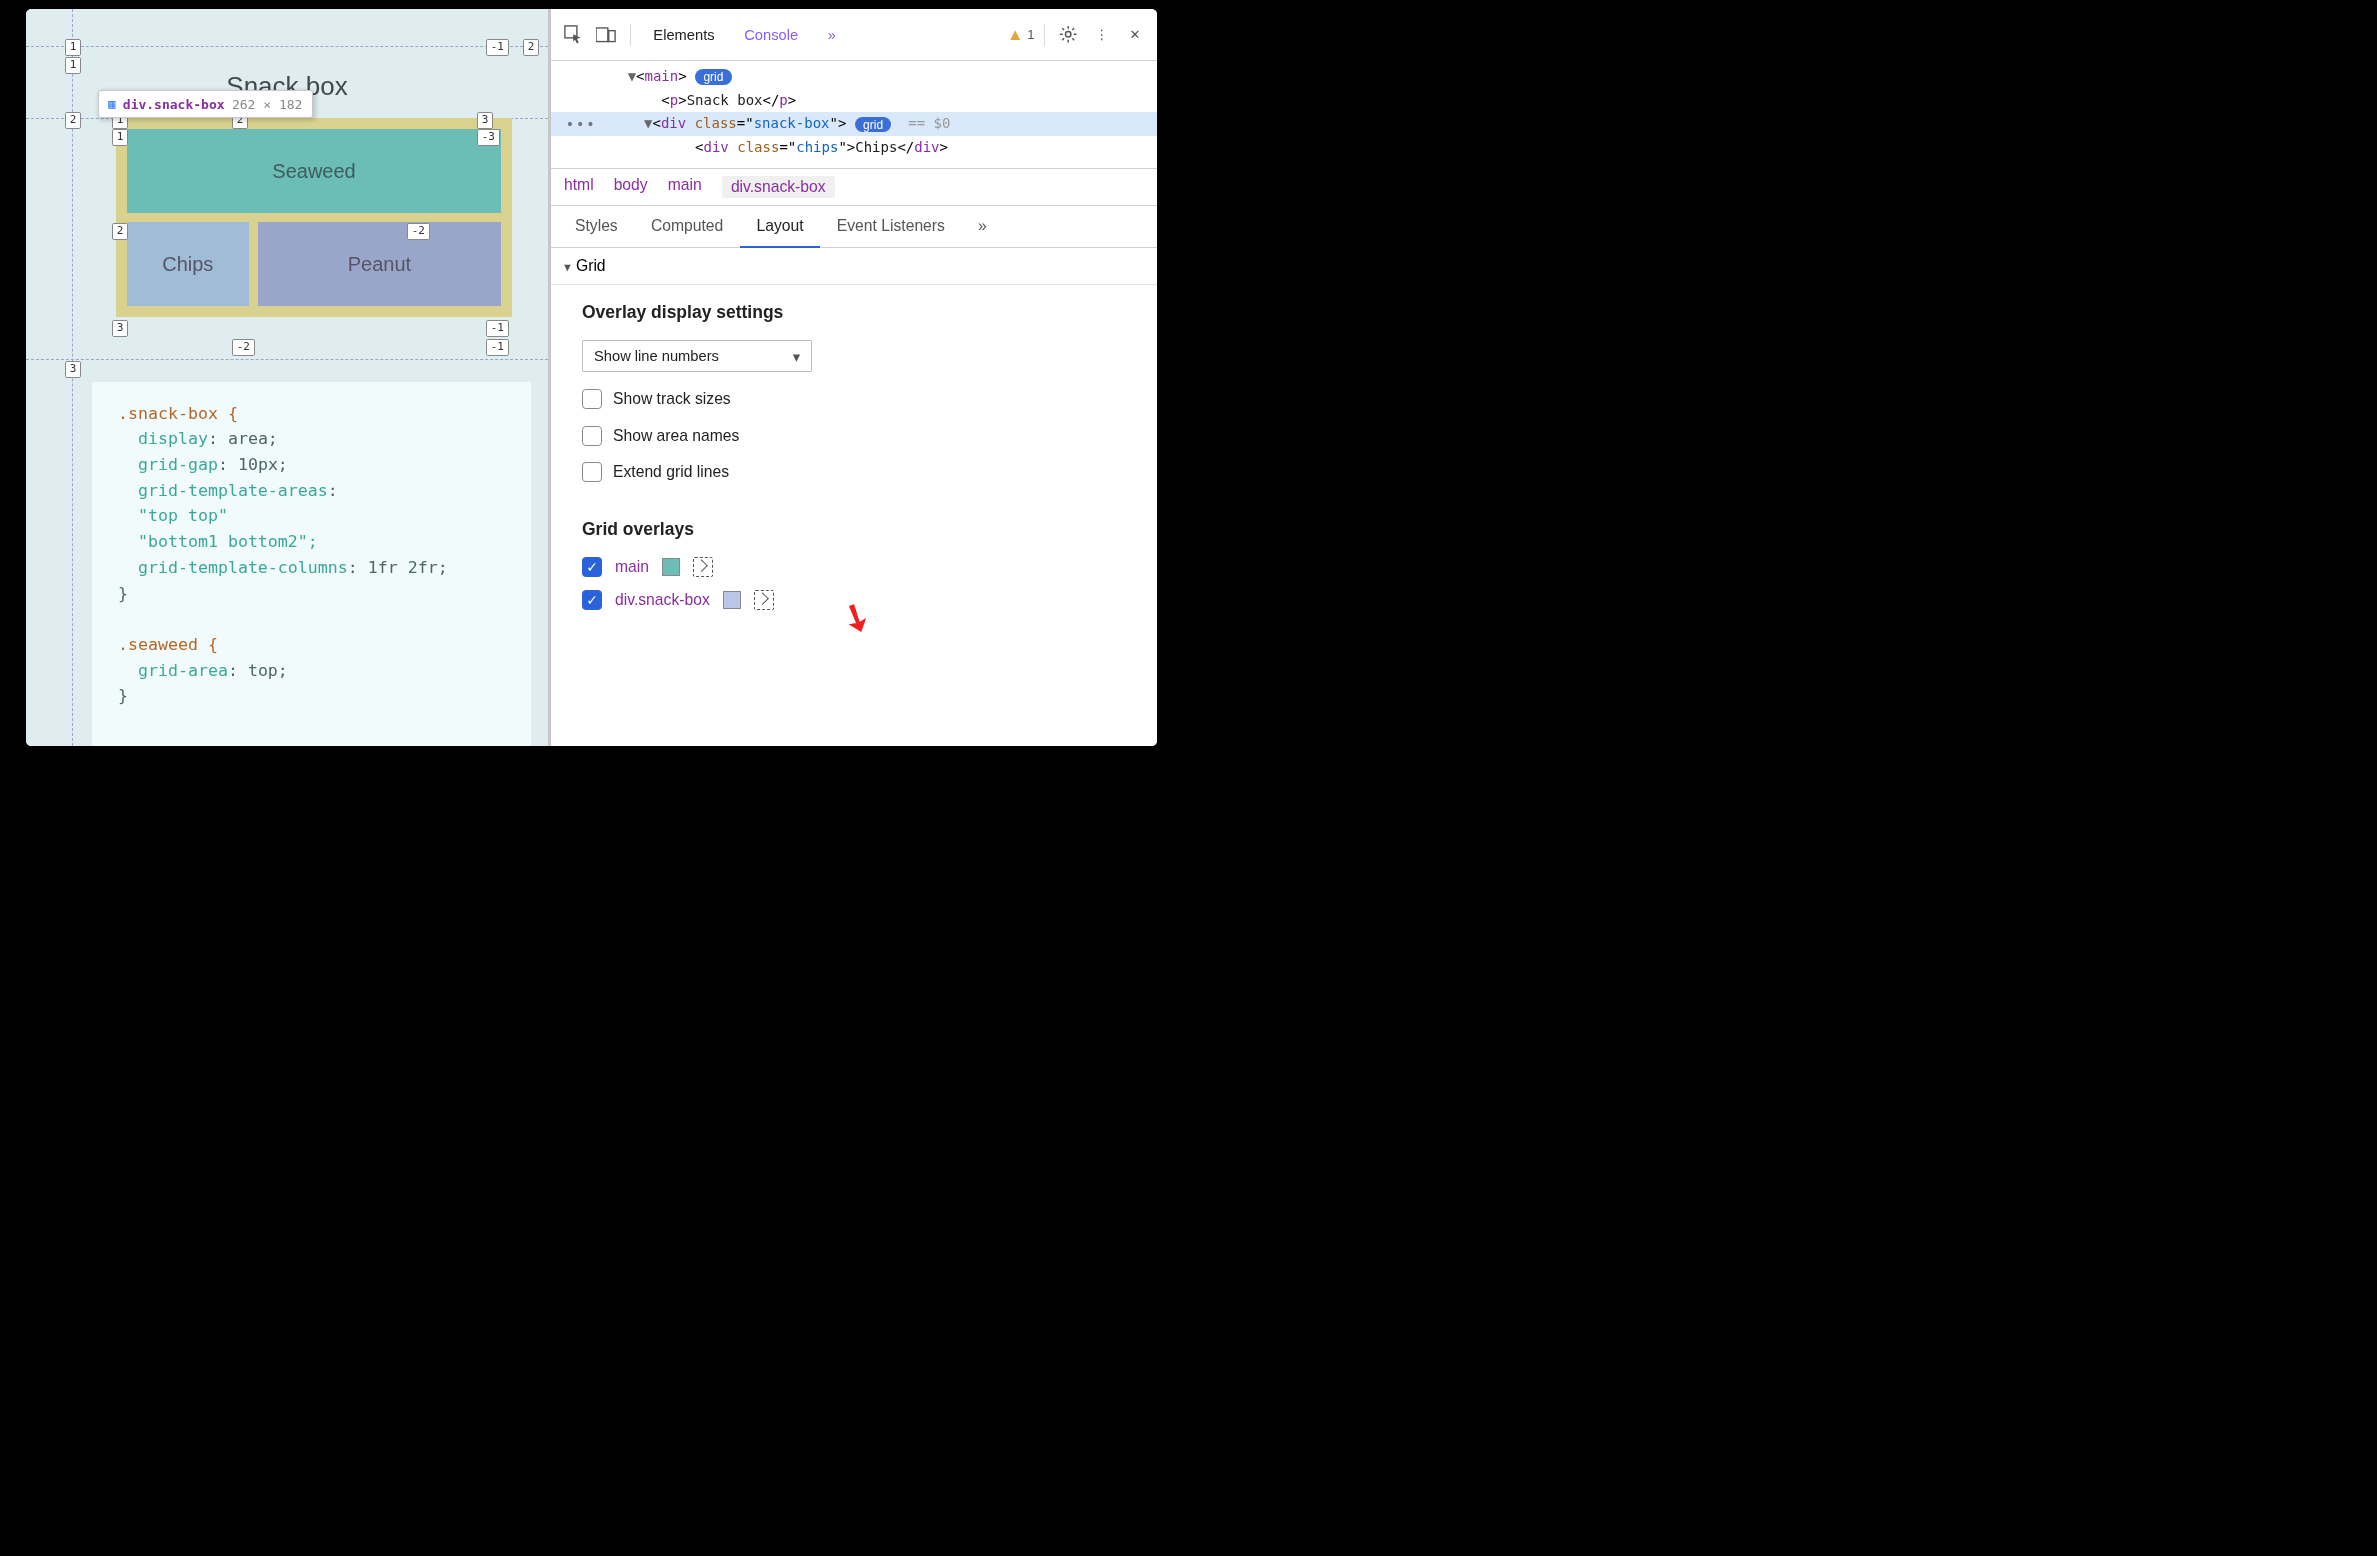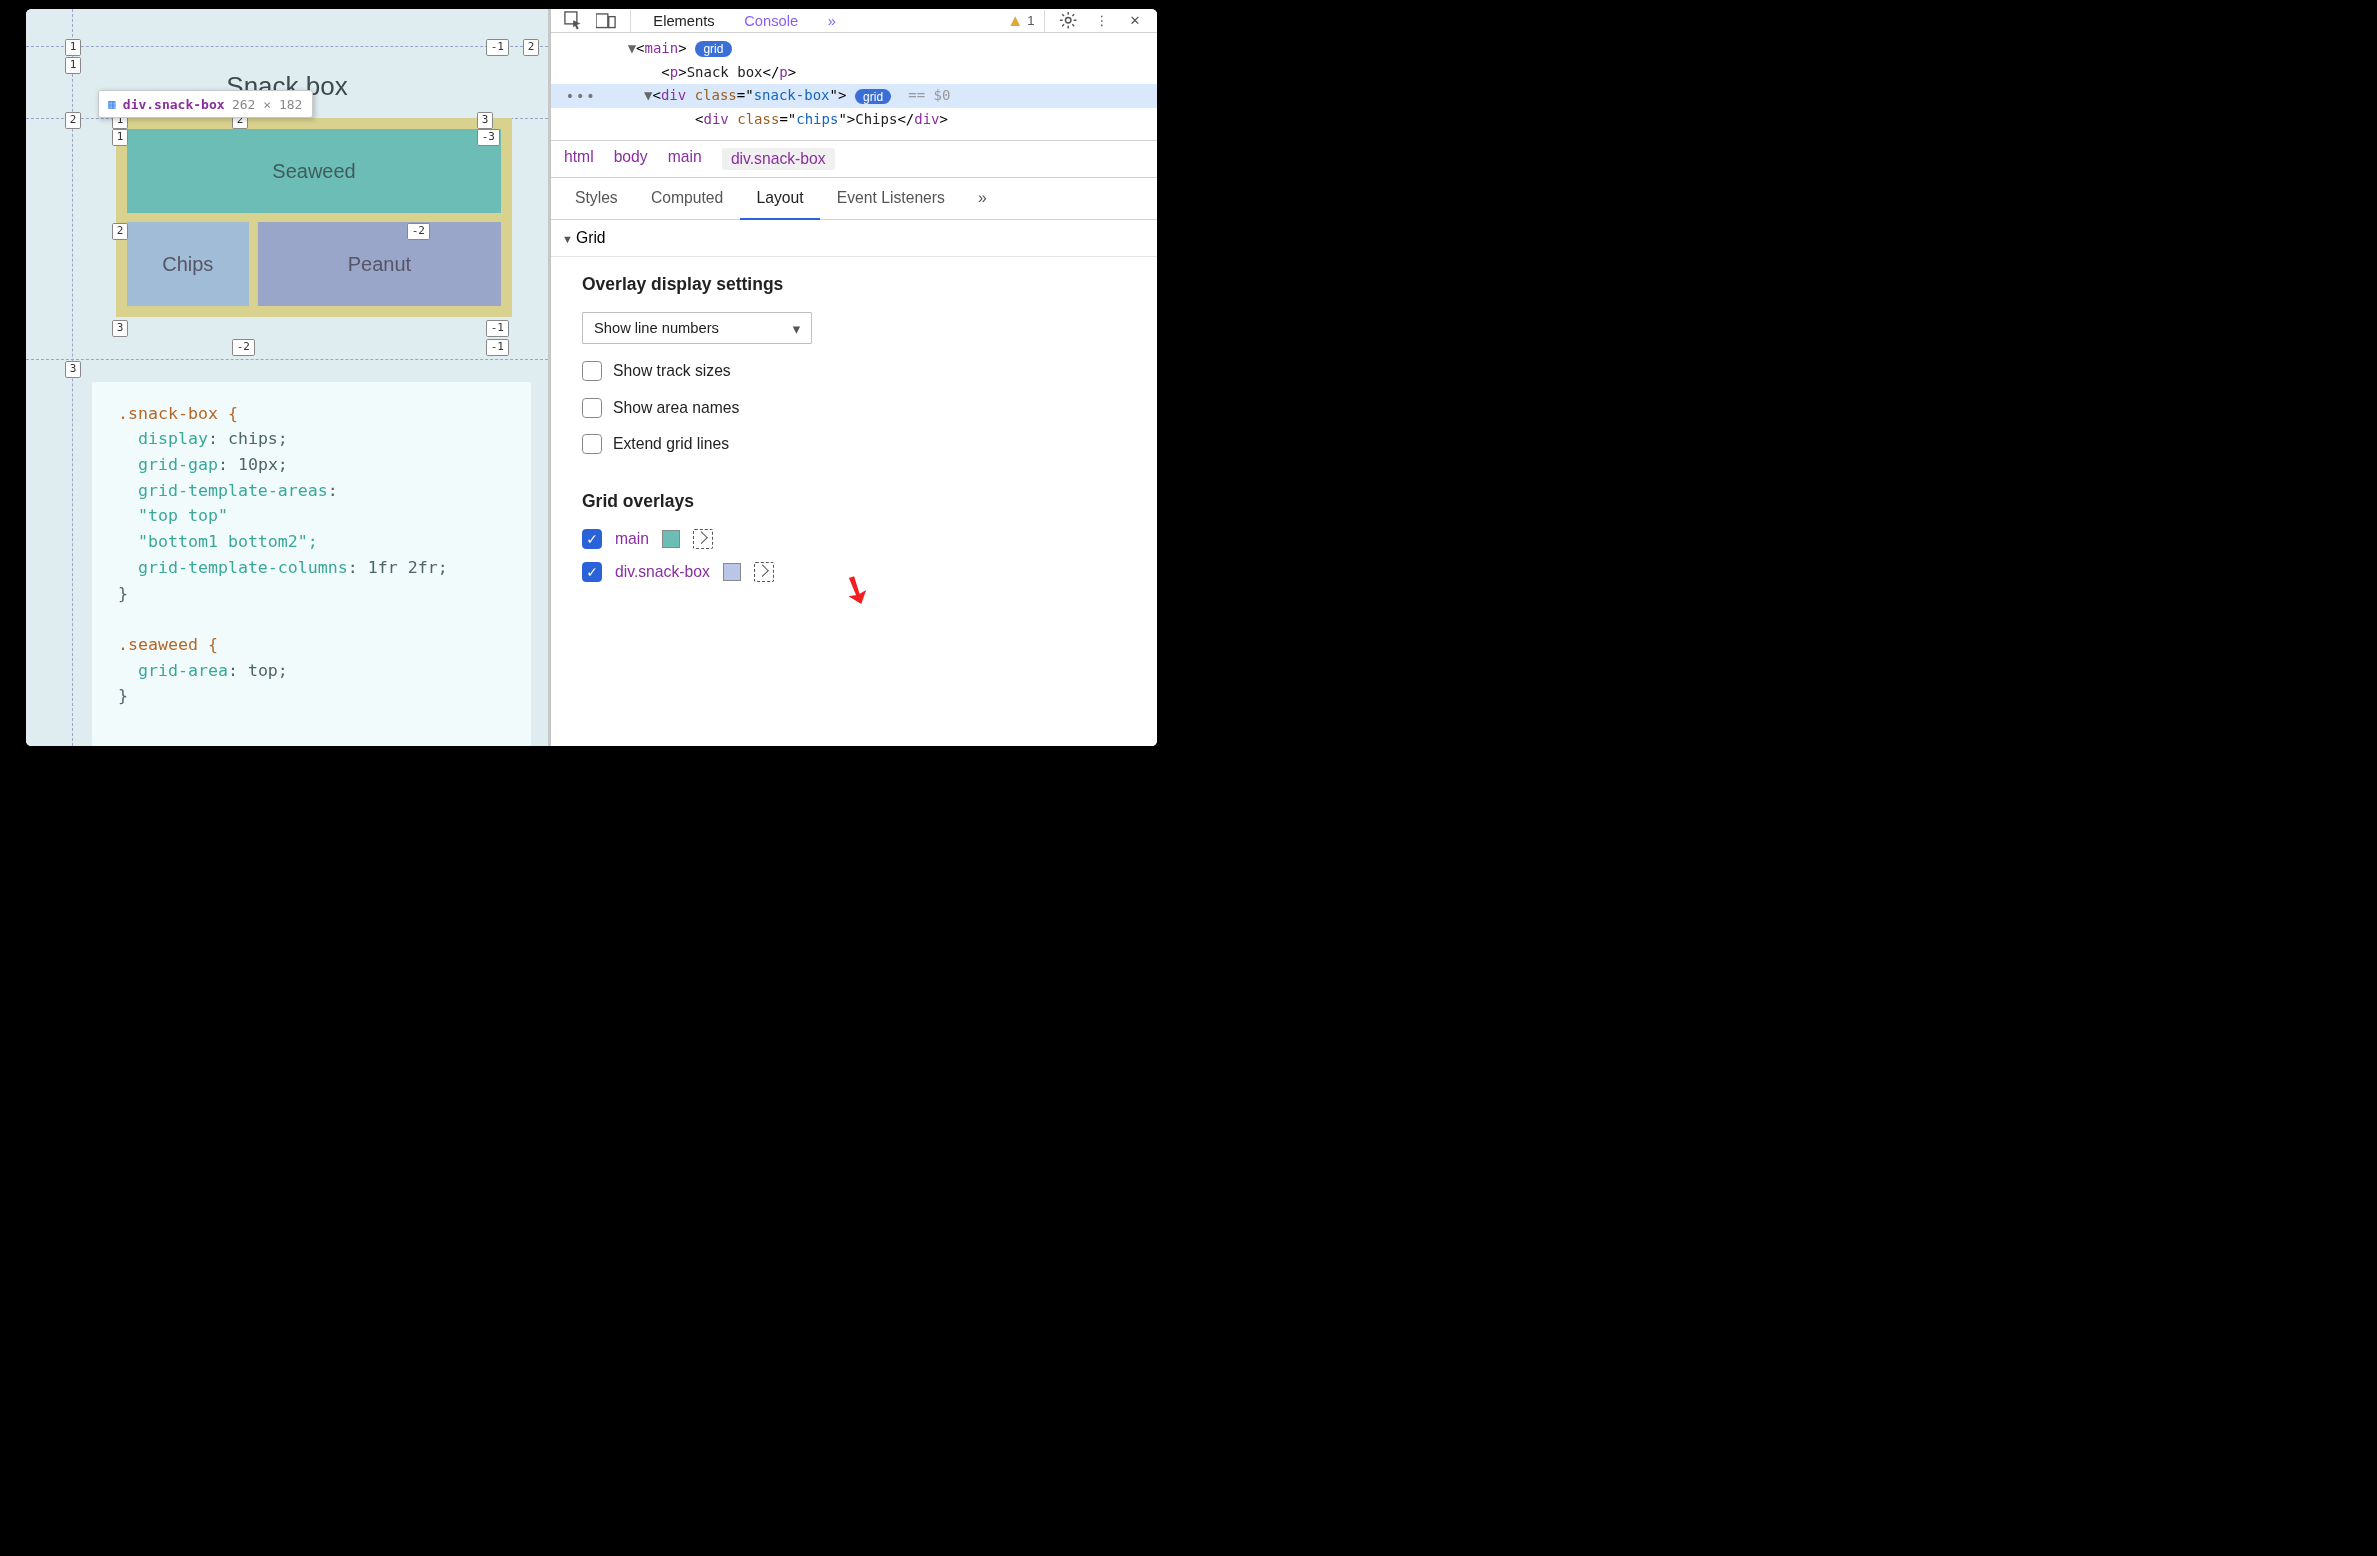--- a/index.html
+++ b/index.html
@@ -116,21 +116,21 @@
   
   .devtools {
     flex: 1;
     display: flex;
     flex-direction: column;
     background: #fff;
   }
   .dt-toolbar {
     display: flex;
     align-items: center;
-    height: 24px;
+    height: 52px;
     border-bottom: 0.9px solid #d0d0d0;
     padding: 0 7.4px;
     gap: 3.7px;
   }
   .tb-btn {
     width: 29.5px; height: 29.5px;
     display:flex;align-items:center;justify-content:center;
     color:#555;
   }
   .tb-sep { width:0.9px; height:22px; background:#d9d9d9; margin:0 5.5px }
@@ -272,21 +272,21 @@
     <span class="ln" style="top:330px;left:206px">-2</span>
     <span class="ln" style="top:330px;left:460px">-1</span>
 
     <div class="insp-tooltip">
       <span class="ic">▦</span>
       <span class="sel">div.snack-box</span>
       <span class="dim">262 × 182</span>
     </div>
 
     <div class="codeblock"><span class="sel">.snack-box {</span>
-  <span class="prop">display</span>: <span>chips;</span>
+  <span class="prop">display</span>: <span>area;</span>
   <span class="prop">grid-gap</span>: <span>10px;</span>
   <span class="prop">grid-template-areas</span><span>:</span>
   <span class="str">"top top"</span>
   <span class="str">"bottom1 bottom2";</span>
   <span class="prop">grid-template-columns</span>: <span>1fr 2fr;</span>
 <span>}</span>
 
 <span class="sel">.seaweed {</span>
   <span class="prop">grid-area</span>: <span>top;</span>
 <span>}</span></div>

